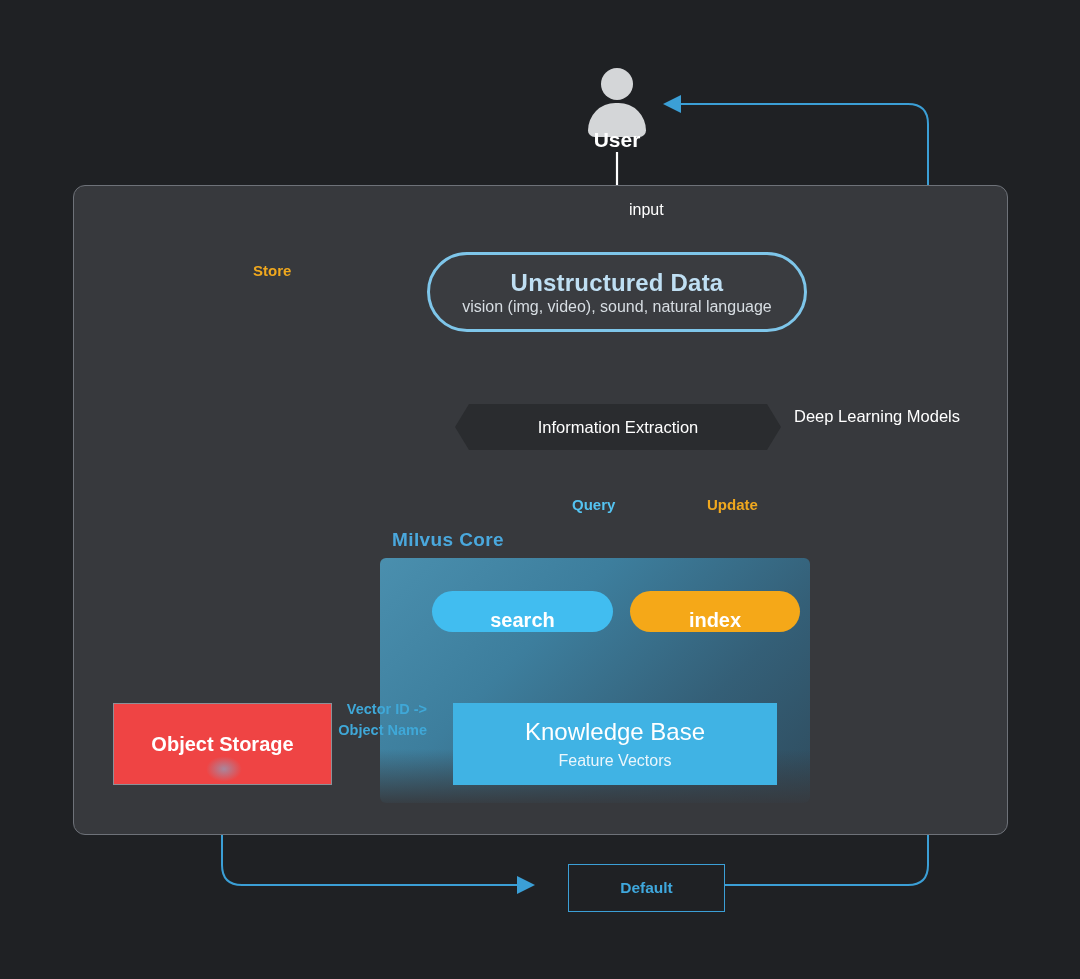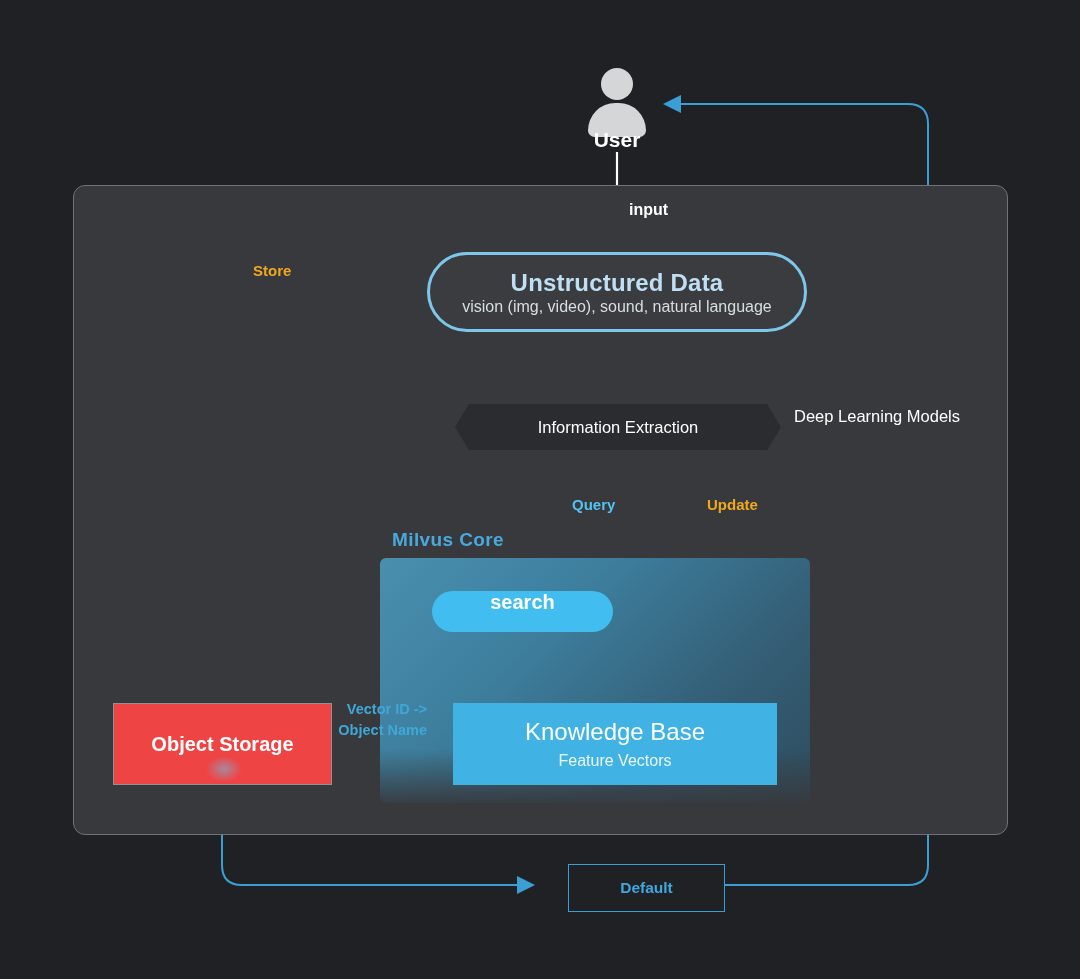--- a/index.html
+++ b/index.html
@@ -75,21 +75,21 @@
     font-size: 21px;
     font-weight: bold;
   }
 
   
   .edge-label {
     position: absolute;
     font-size: 15px;
     white-space: pre;
   }
-  #label-input { left: 629px; top: 201px; color: #ffffff; font-size: 16px; font-weight: bold; }
+  #label-input { left: 629px; top: 201px; color: #ffffff; font-size: 16px; }
   #label-store { left: 253px; top: 262px; color: #f0a81e; font-weight: bold; font-size: 15px; }
   #label-query { left: 572px; top: 496px; color: #54c3f1; font-weight: bold; font-size: 15px; }
   #label-update { left: 707px; top: 496px; color: #f0a81e; font-weight: bold; font-size: 15px; }
   #label-vectorid {
     left: 322px; top: 699px;
     color: #3fa8d8;
     font-weight: bold;
     font-size: 14.5px;
     line-height: 21px;
     text-align: right;
@@ -158,21 +158,21 @@
     border-radius: 6px;
     background:
       linear-gradient(to bottom, rgba(55,57,61,0) 78%, rgba(55,57,61,0.92) 100%),
       linear-gradient(135deg, #4a8fae 0%, #3d7e9d 35%, #345f77 70%, #2f4c5e 100%);
   }
 
   
   .pill {
     border-radius: 24px;
     display: flex;
-    align-items: flex-start;
+    align-items: flex-end;
     justify-content: center;
     font-size: 20px;
     font-weight: bold;
     color: #ffffff;
   }
   #search-pill {
     left: 432px; top: 591px;
     width: 181px; height: 41px;
     background: #41bdf0;
   }
@@ -329,20 +329,23 @@
   </div>
 
   <div class="node" id="information-extraction">
     <div class="label">Information Extraction</div>
   </div>
   <div class="edge-label" id="label-deep-learning">Deep Learning Models</div>
 
   <div class="node pill" id="search-pill">
     <span>search</span>
   </div>
+  <div class="node pill" id="index-pill">
+    <span>index</span>
+  </div>
 
   <div class="node" id="knowledge-base">
     <div class="title">Knowledge Base</div>
     <div class="subtitle">Feature Vectors</div>
   </div>
 
   <div class="node" id="object-storage">
     <div class="glow"></div>
     <div class="label">Object Storage</div>
   </div>

